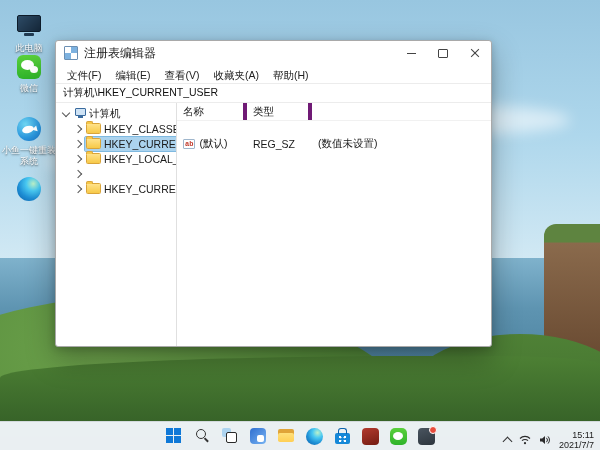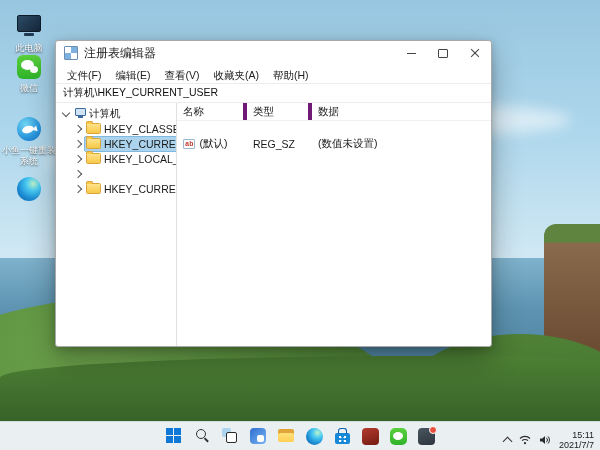--- a/index.html
+++ b/index.html
@@ -195,21 +195,20 @@
           <span class="hl">
               <span class="folder"></span>
               <span>HKEY_CURRENT_CONFIG</span>
             </span>
         </div>
       </div>
       <div class="list">
         <div class="lheader">
           <span class="hc col-name">名称</span>
           <span class="hc col-type">类型</span>
-          <span class="hc col-data">数据</span>
         </div>
         <div class="lrow">
           <span class="cell col-name">
             <span class="ab-ico">ab</span>
             <span>(默认)</span>
           </span>
           <span class="cell col-type">REG_SZ</span>
           <span class="cell col-data">(数值未设置)</span>
         </div>
       </div>

